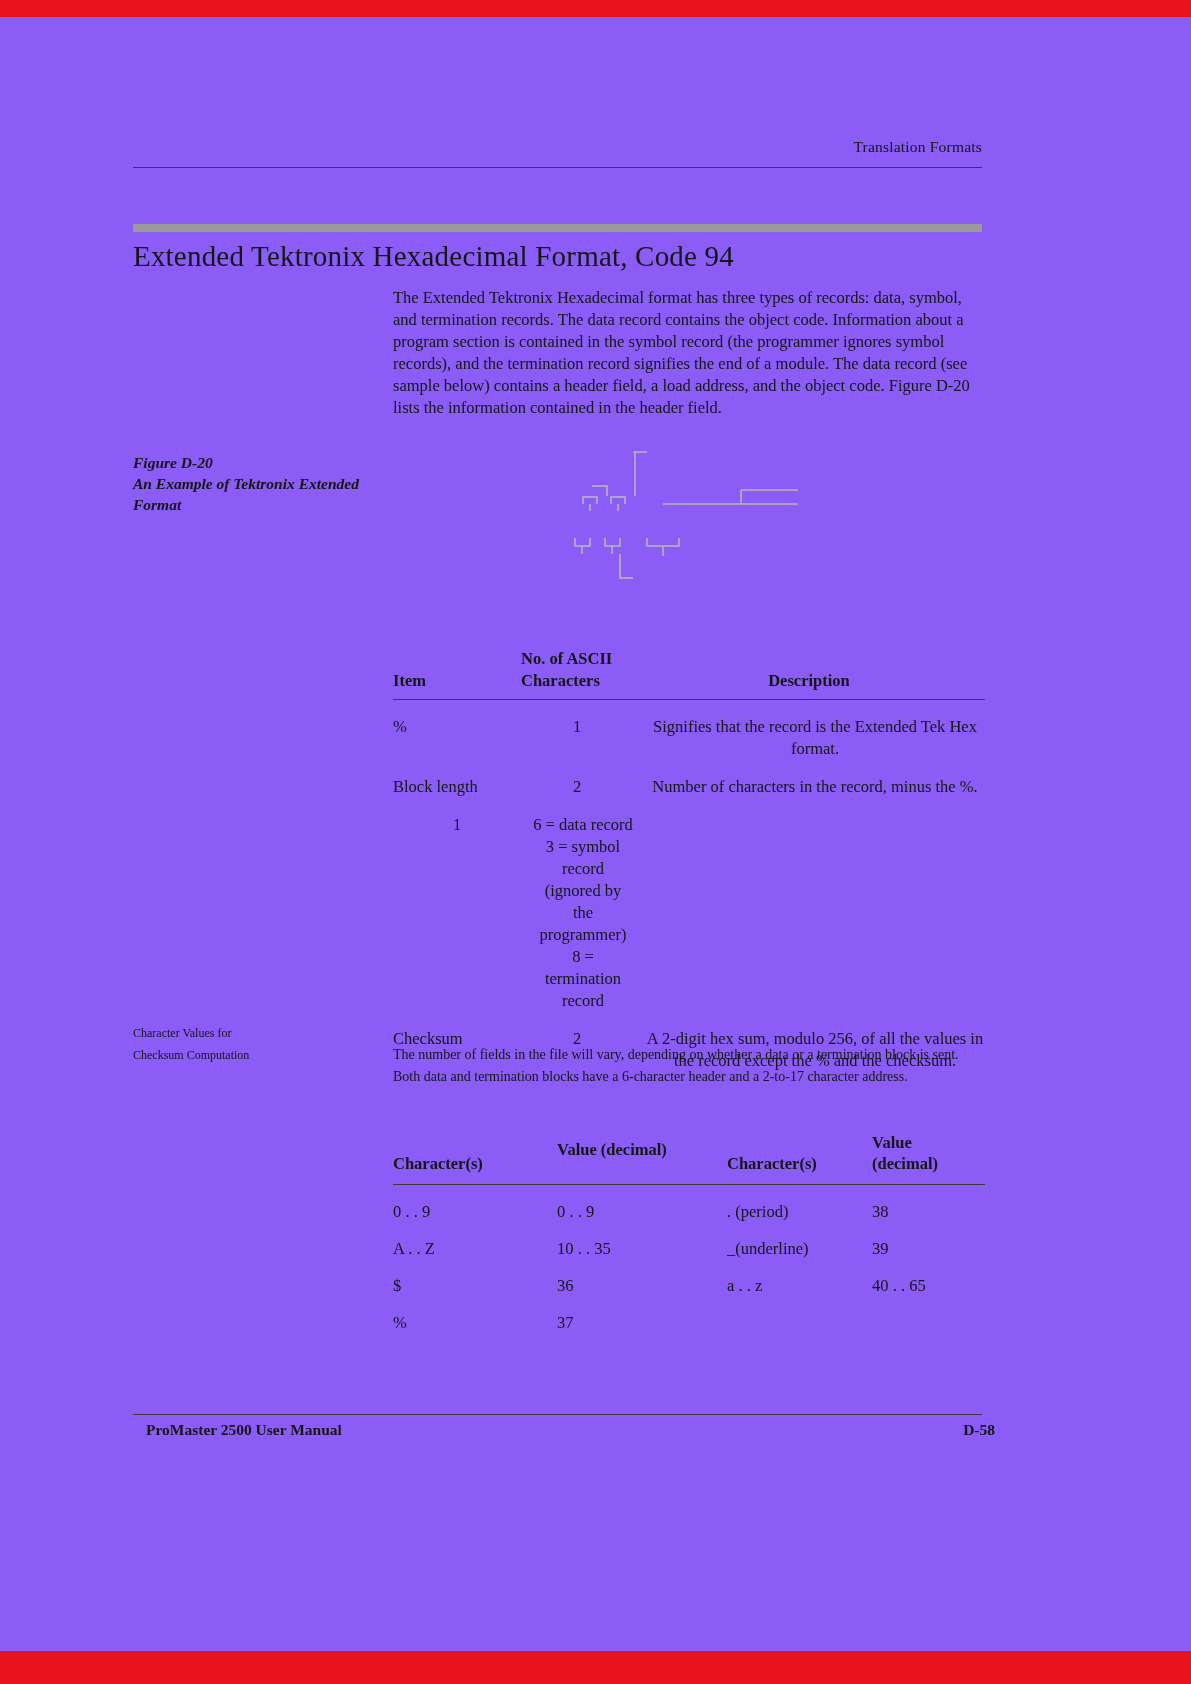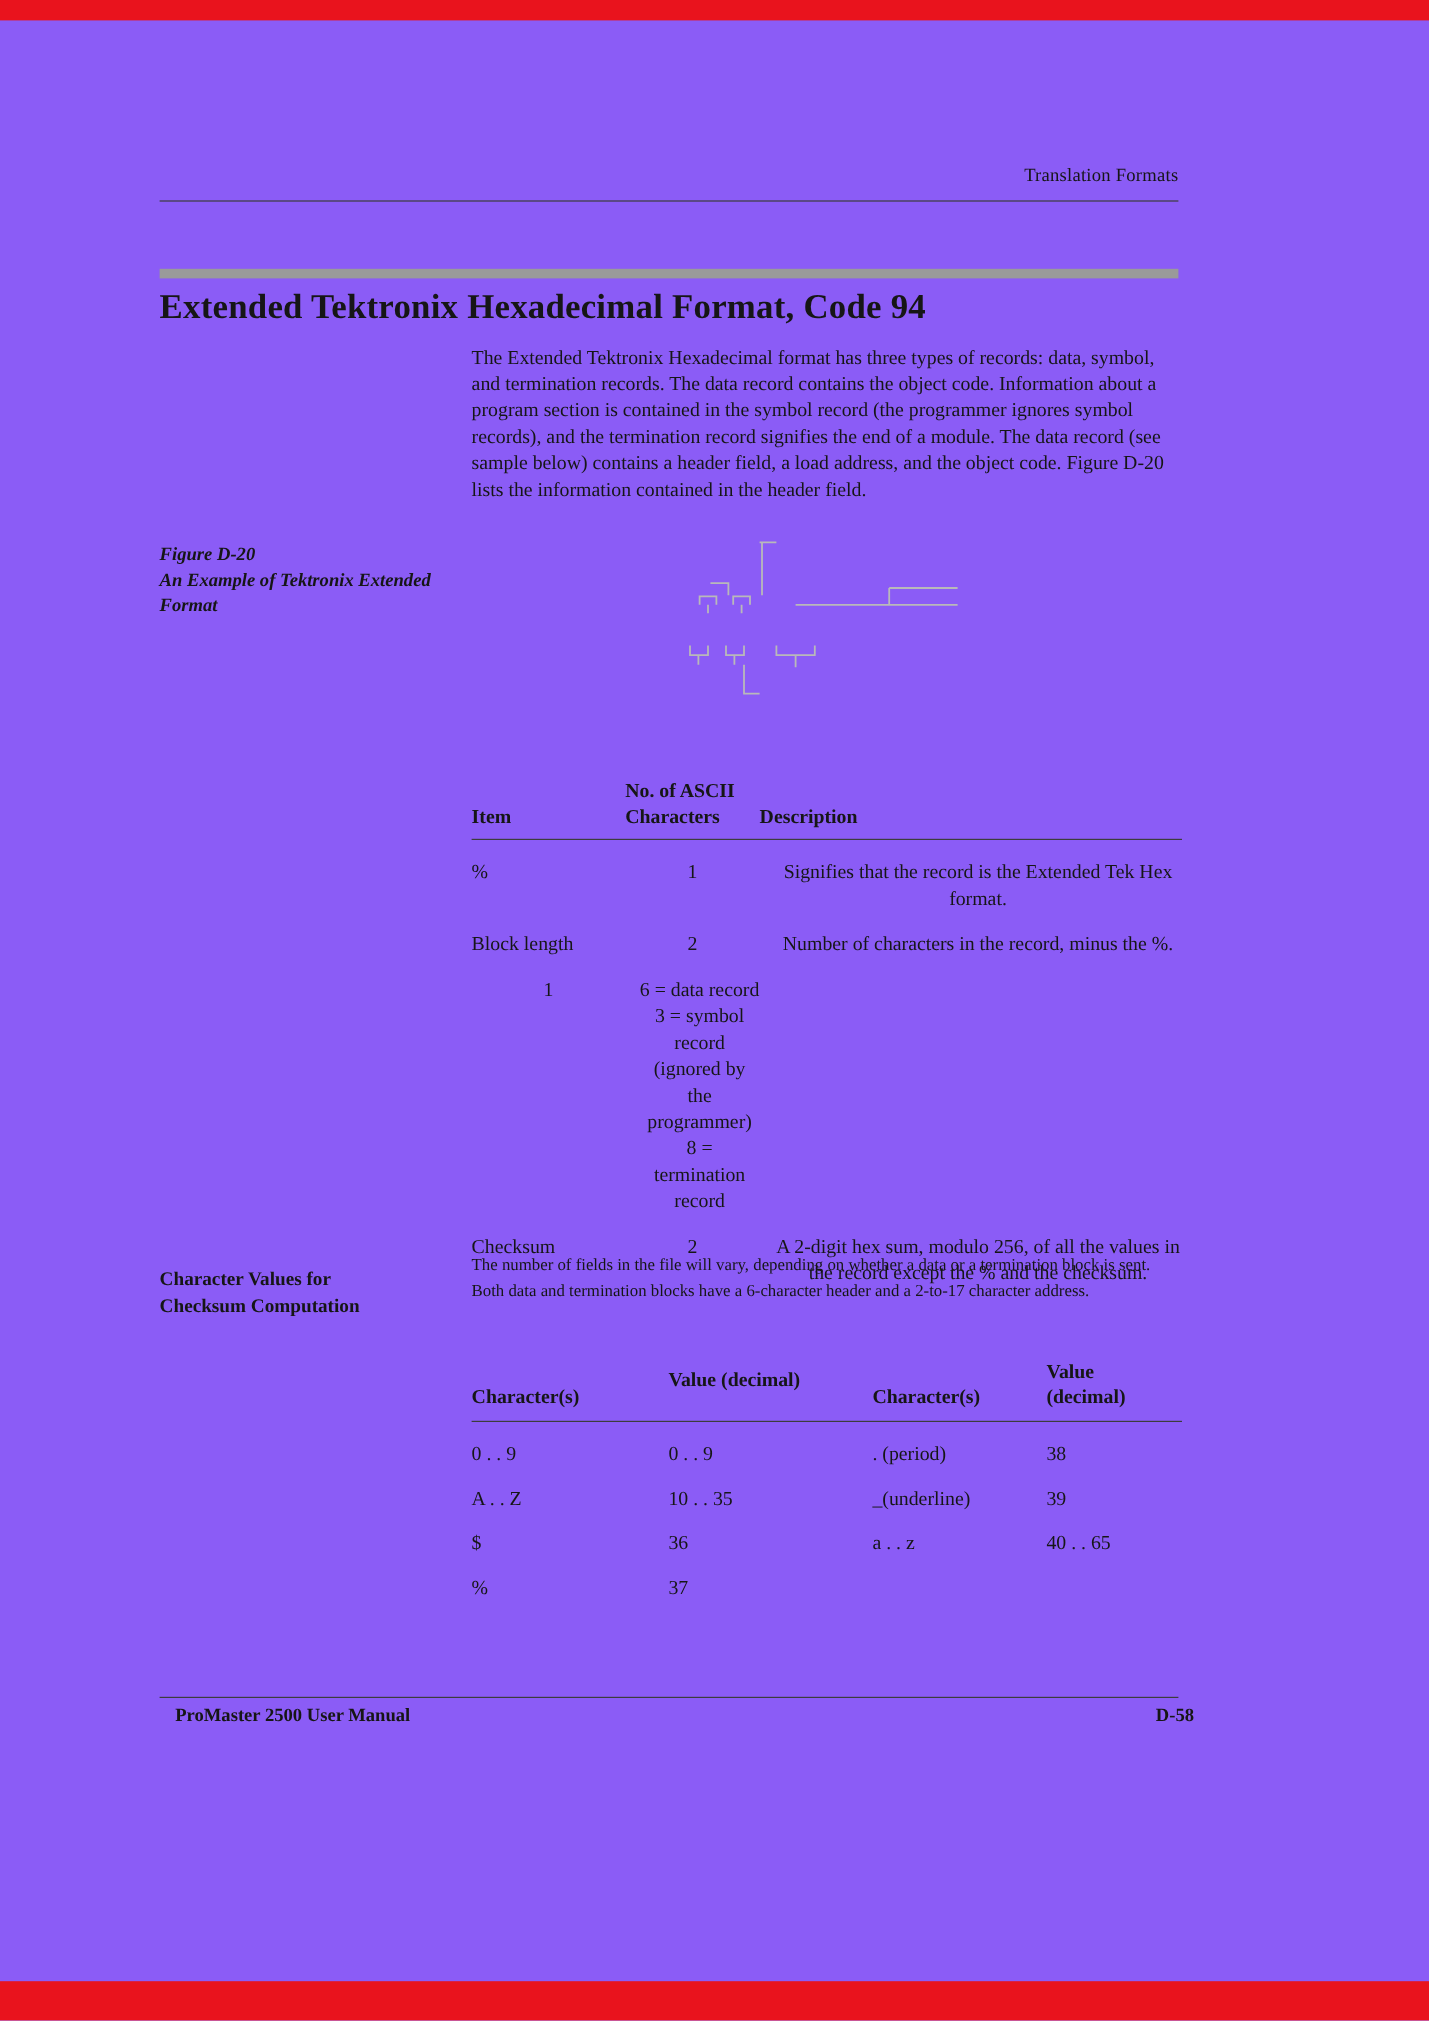--- a/index.html
+++ b/index.html
@@ -19,21 +19,21 @@
   .running-head {
     position: absolute; top: 138px; left: 133px; width: 849px;
     text-align: right; font-size: 15.5px; letter-spacing: 0.2px;
   }
   .head-rule { position: absolute; top: 167px; left: 133px; width: 849px; height: 1px; background: #3c3c3c; }
 
   .gray-bar { position: absolute; top: 224px; left: 133px; width: 849px; height: 8px; background: #9a9a9a; }
 
   .title {
     position: absolute; top: 240px; left: 133px; width: 849px;
-    font-size: 29px; font-weight: bold; letter-spacing: 0.2px;
+    font-size: 29px; font-weight: normal; letter-spacing: 0.2px;
   }
 
   .intro {
     position: absolute; top: 287px; left: 393px; width: 592px;
     font-size: 16.5px; line-height: 22px;
   }
 
   .fig-caption {
     position: absolute; top: 452px; left: 133px; width: 265px;
     font-style: italic; font-weight: 600;
@@ -41,30 +41,30 @@
     white-space: pre-line;
   }
 
   .diagram { position: absolute; top: 446px; left: 545px; }
 
   .pre { white-space: pre-line; }
 
   
   .t1 { position: absolute; top: 648px; left: 393px; width: 592px; font-size: 16.5px; line-height: 22px; }
   .t1-head { display: grid; grid-template-columns: 128px 112px 1fr; align-items: end; font-weight: bold; }
-  .t1-head .c3 { }
+  .t1-head .c3 { text-align: center; }
   .t1-rule { height: 1px; background: #3c3c3c; margin-top: 7px; }
   .t1-row { display: grid; grid-template-columns: 128px 112px 1fr; margin-top: 16px; }
   .t1-row .c2 { text-align: center; }
   .t1-row .c3 { padding-left: 12px; text-align: center; }
 
   
   .side-heading {
-    position: absolute; top: 1056px; left: 133px; width: 250px;
-    font-weight: bold; font-size: 16px; line-height: 22px; white-space: pre-line;
+    position: absolute; top: 1022px; left: 133px; width: 250px;
+    font-weight: normal; font-size: 12px; line-height: 22px; white-space: pre-line;
   }
   .body2 {
     position: absolute; top: 1044px; left: 393px; width: 592px;
     font-size: 14px; line-height: 22px;
   }
 
   
   .t2 { position: absolute; top: 1132px; left: 393px; width: 592px; font-size: 16.5px; line-height: 21px; }
   .t2-head { display: grid; grid-template-columns: 164px 170px 145px 1fr; align-items: end; font-weight: bold; }
   .t2-head .h2 { padding-bottom: 14px; }

